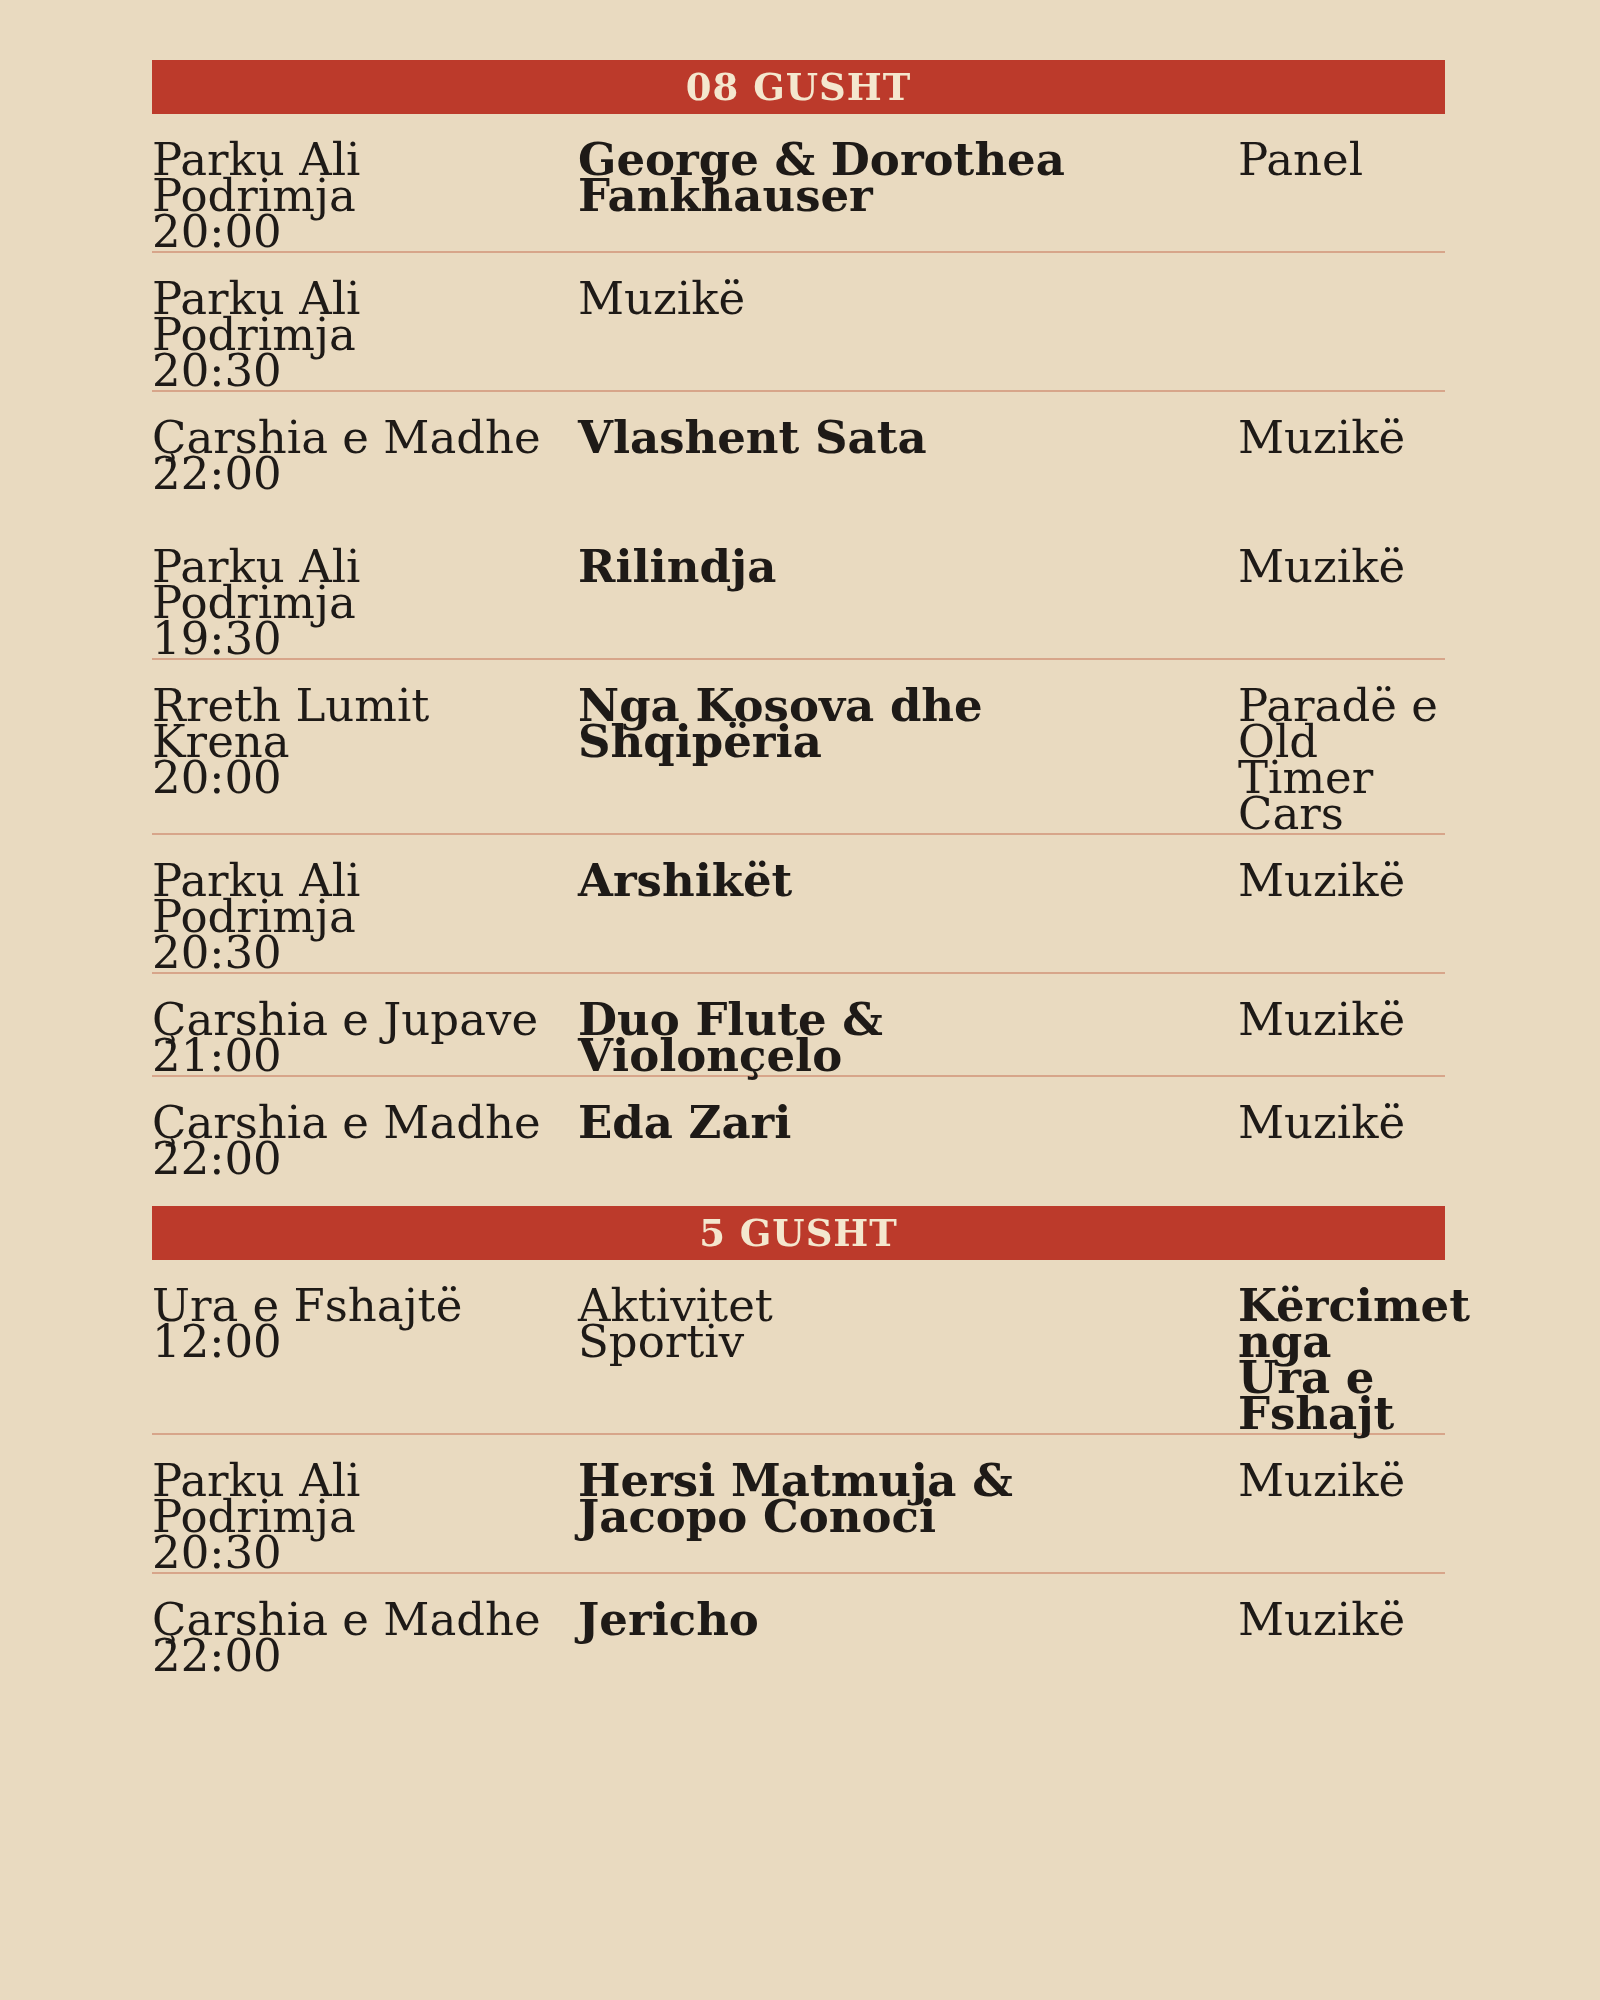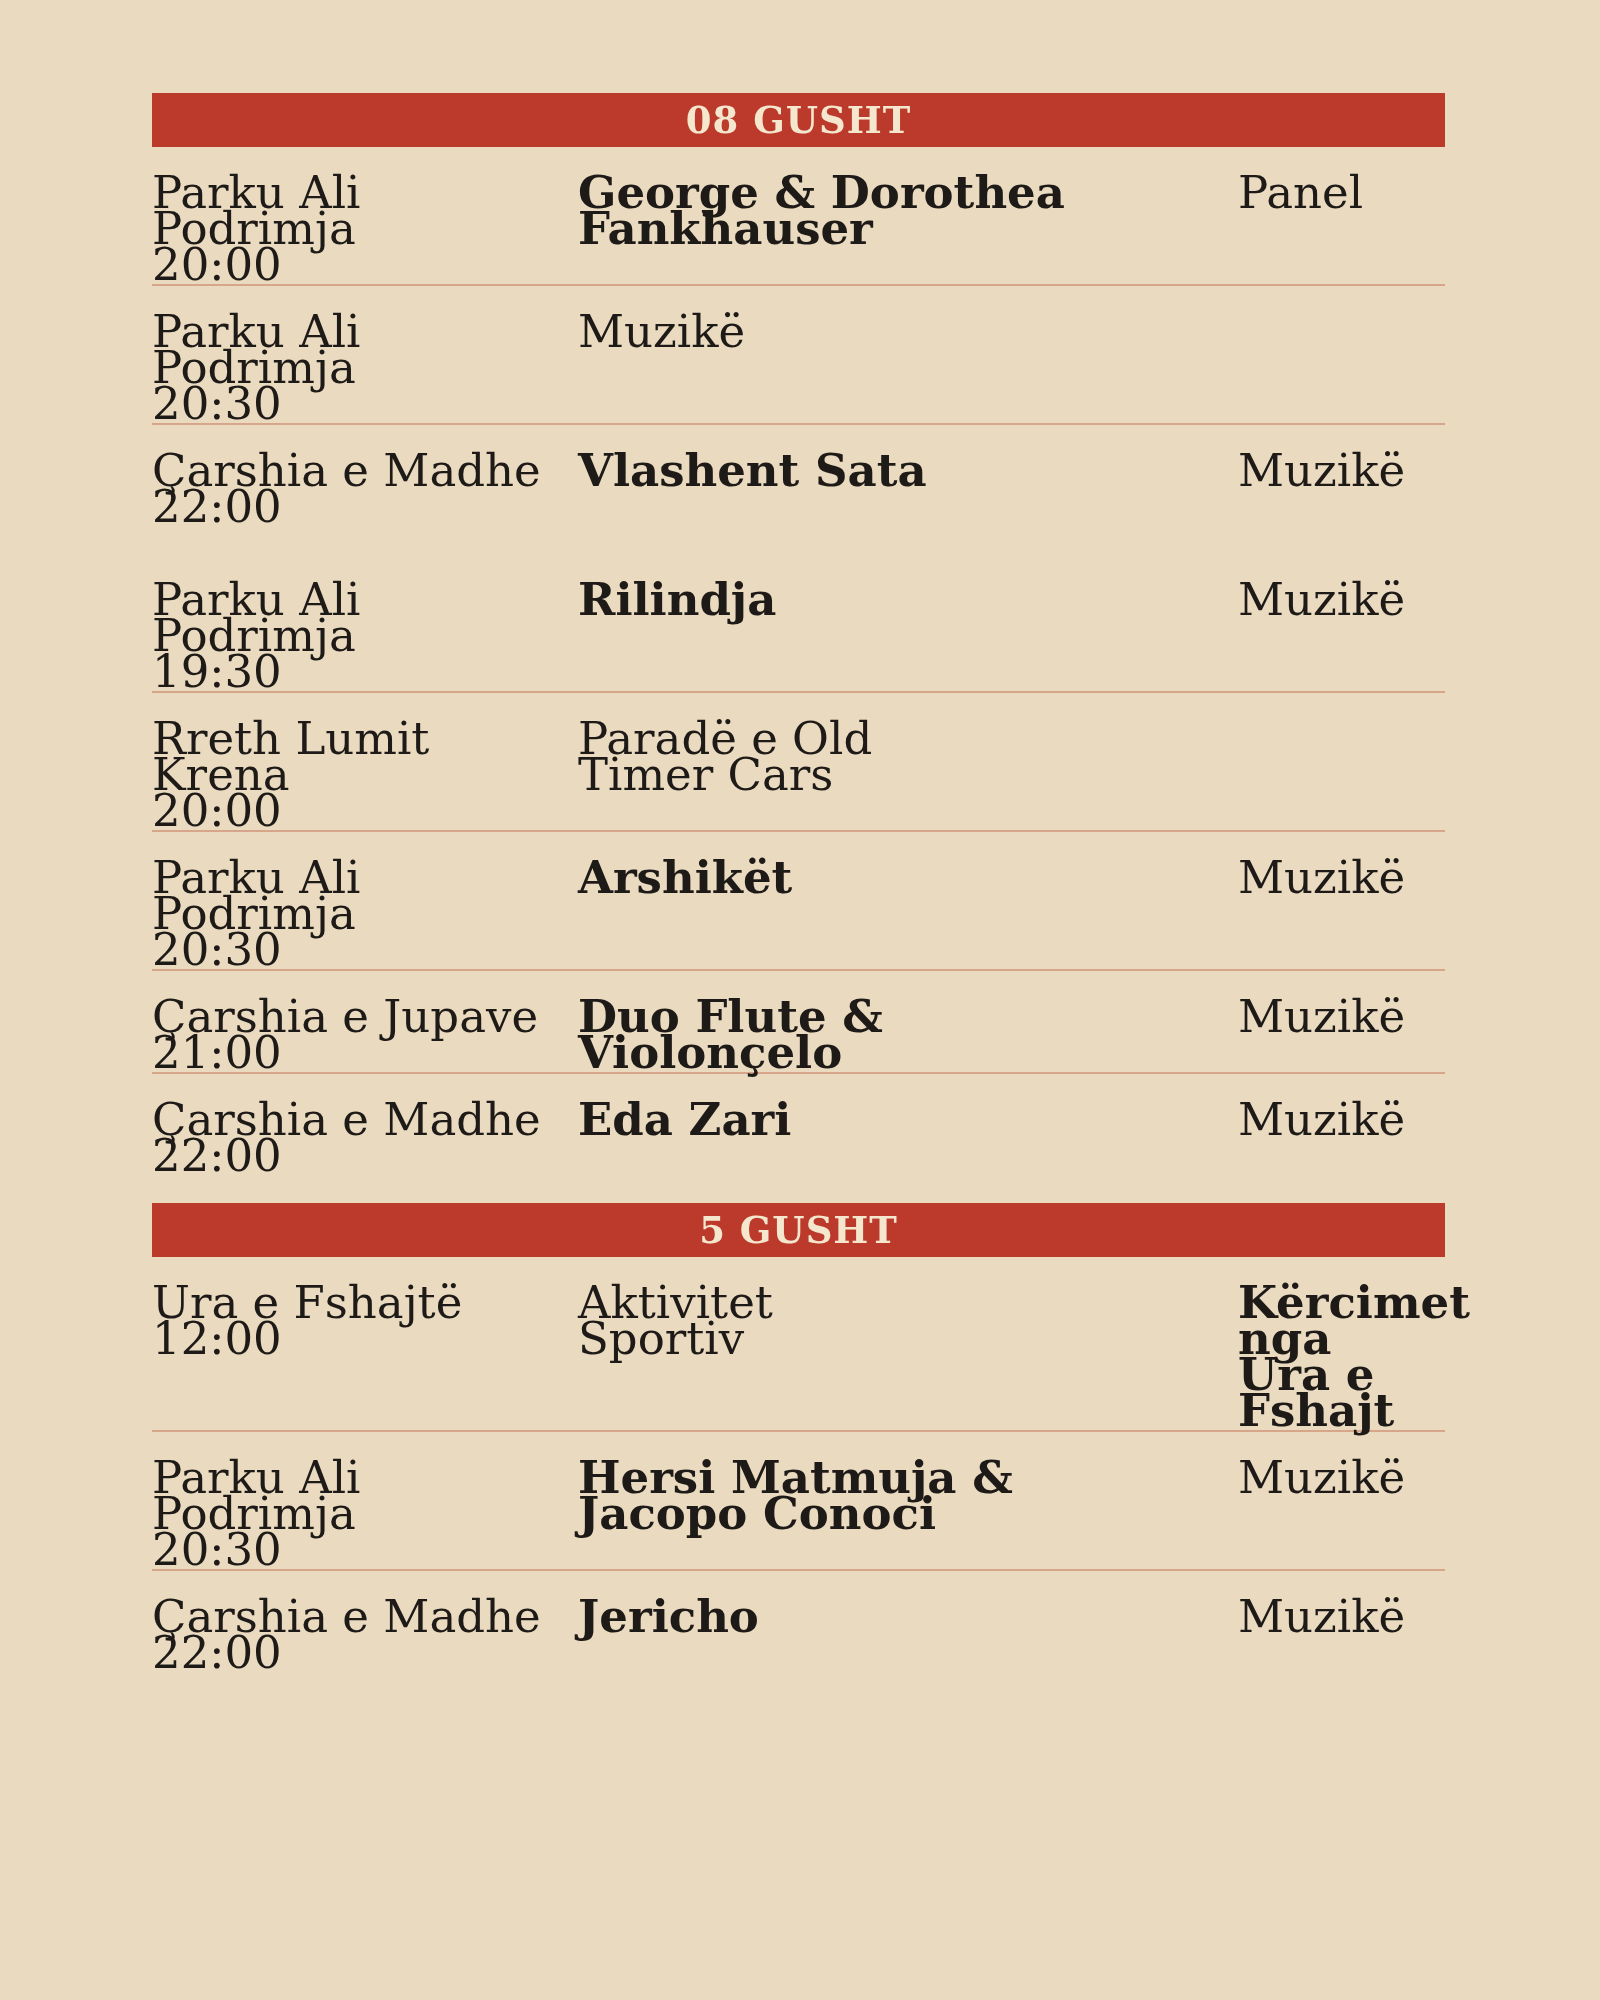--- a/index.html
+++ b/index.html
@@ -11,21 +11,21 @@
     height: 2000px;
     background: #e9dac0;
     font-family: "DejaVu Serif", serif;
     color: #1e1a17;
     overflow: hidden;
     position: relative;
   }
   .sheet {
     width: 1293px;
     margin-left: 152px;
-    padding-top: 93px;
+    padding-top: 60px;
   }
   .day-section {
     margin-bottom: 28px;
   }
   .date-bar {
     height: 54px;
     background: #bc3a2b;
     color: #f4e7ce;
     display: flex;
     align-items: center;
@@ -102,20 +102,22 @@
         <div>19:30</div>
       </div>
       <div class="cell event-title">Rilindja</div>
       <div class="cell event-category">Muzikë</div>
     </div>
     <div class="event-row">
       <div class="cell loc-time">
         <div>Rreth Lumit Krena</div>
         <div>20:00</div>
       </div>
+      <div class="cell event-title">Nga Kosova dhe
+Shqipëria</div>
       <div class="cell event-category">Paradë e Old
 Timer Cars</div>
     </div>
     <div class="event-row">
       <div class="cell loc-time">
         <div>Parku Ali Podrimja</div>
         <div>20:30</div>
       </div>
       <div class="cell event-title">Arshikët</div>
       <div class="cell event-category">Muzikë</div>

